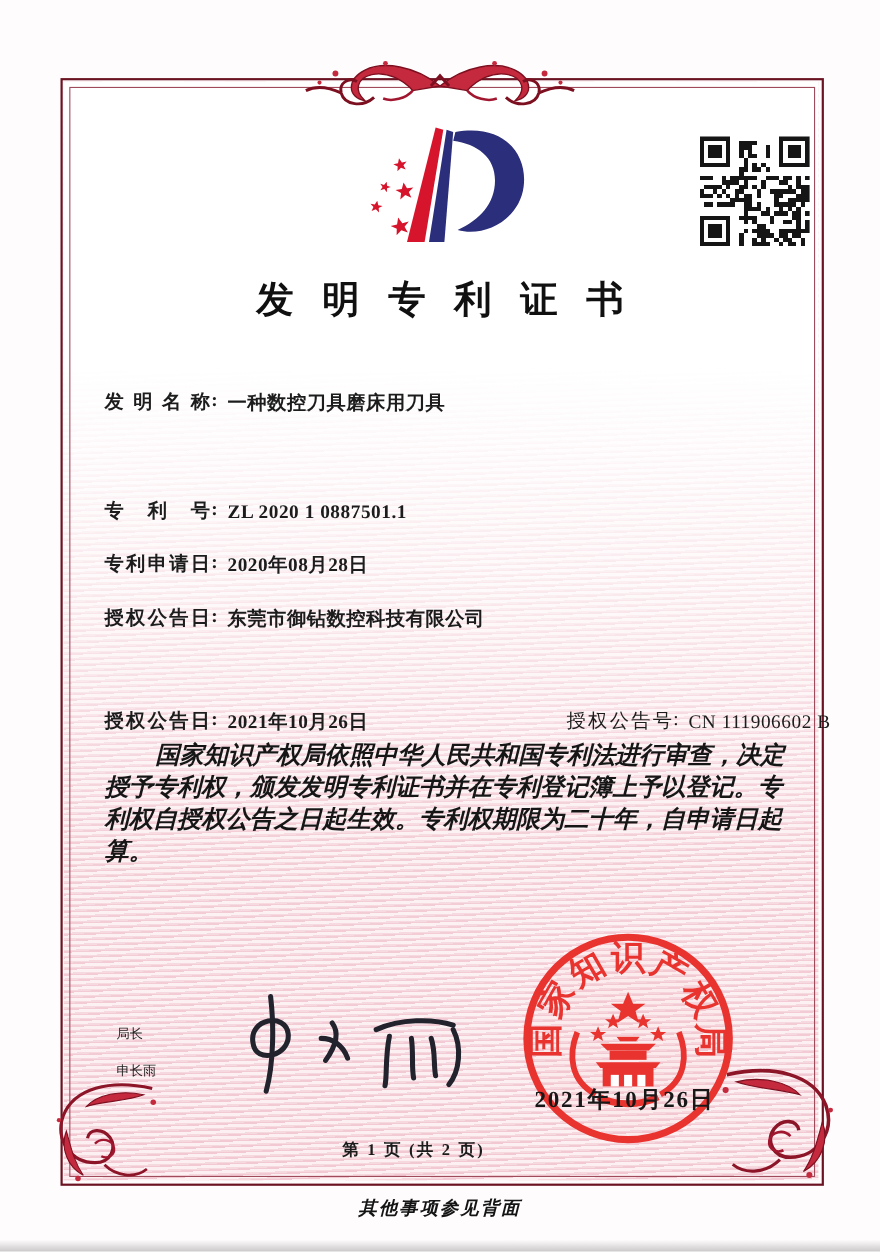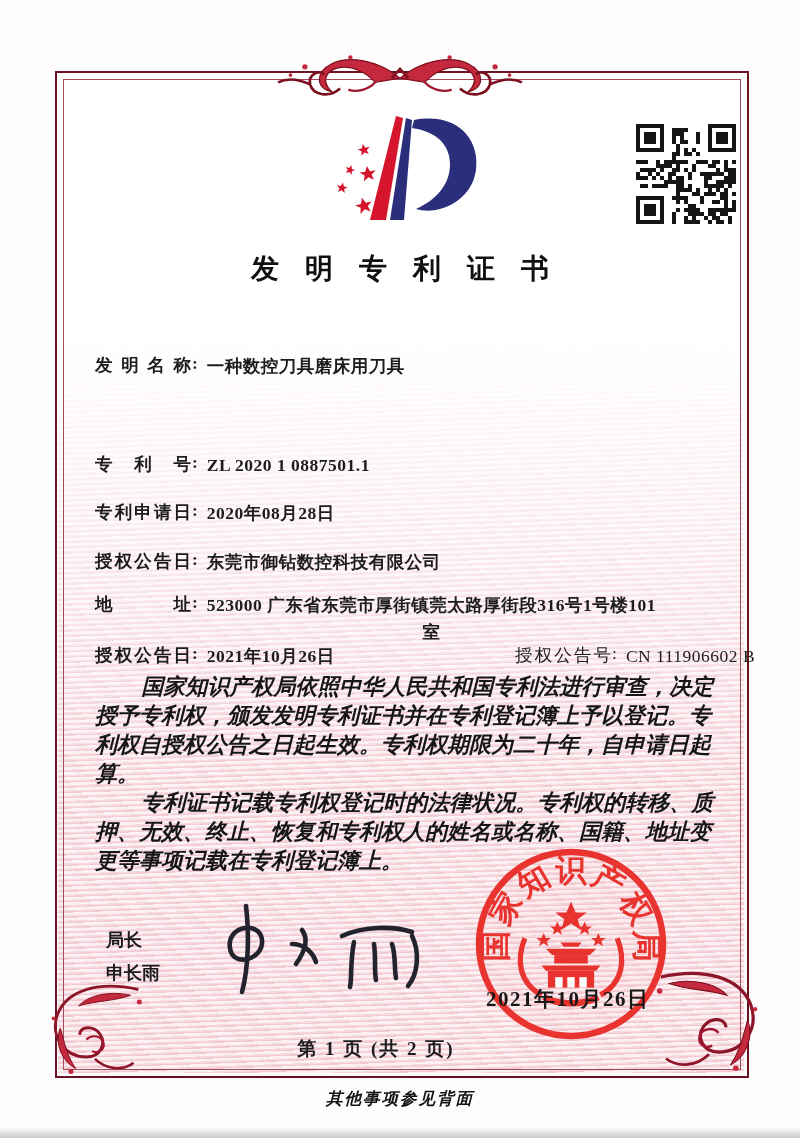--- a/index.html
+++ b/index.html
@@ -15,36 +15,36 @@
     background:
       linear-gradient(180deg,rgba(255,255,255,1) 0%,rgba(255,255,255,1) 26%,rgba(255,255,255,.55) 48%,rgba(255,255,255,.08) 70%,rgba(255,255,255,0) 100%),
       repeating-linear-gradient(178deg,#f2c9d3 0 1.3px,#fcf0f2 1.3px 3.9px,#f6d8df 3.9px 5.2px);
   }
   .frame-outer{position:absolute;left:55px;top:71px;width:690px;height:1003px;border:2.5px solid #6b1322;}
   .frame-inner{position:absolute;left:63px;top:79px;width:676px;height:989px;border:1.5px solid #a04b5c;}
   .cert-no{position:absolute;left:84px;top:126px;font-size:17.5px;font-weight:700;letter-spacing:3px;}
   .logo{position:absolute;left:322px;top:96px;width:192px;height:142px;}
   .qr{position:absolute;left:636px;top:124px;width:100px;height:100px;}
   .title{position:absolute;left:0;top:250px;width:800px;text-align:center;
-    font-size:28px;font-weight:700;letter-spacing:26px;padding-left:26px;box-sizing:border-box;color:#101010;}
+    font-size:34px;font-weight:700;letter-spacing:26px;padding-left:26px;box-sizing:border-box;color:#101010;}
   .row{position:absolute;left:95px;font-size:17.5px;font-weight:700;white-space:nowrap;}
   .flabel{display:inline-block;width:96px;text-align:justify;text-align-last:justify;vertical-align:top;}
   .colon{display:inline-block;margin:0 9px 0 1px;vertical-align:top;}
   .fvalue{display:inline-block;vertical-align:top;white-space:normal;max-width:520px;line-height:27px;letter-spacing:.5px;text-align:center;}
   .row2b{position:absolute;left:420px;top:0;font-weight:400;white-space:nowrap;}
   .paras{position:absolute;left:95px;top:672px;width:620px;font-size:22px;font-weight:600;
     line-height:29px;font-style:italic;color:#161616;}
   .paras p{margin:0;text-indent:2.1em;}
-  .officer{position:absolute;left:106px;top:924px;font-size:18px;font-weight:700;line-height:33px;}
+  .officer{position:absolute;left:106px;top:924px;font-size:12px;font-weight:400;line-height:33px;}
   .signature{position:absolute;left:202px;top:886px;width:236px;height:112px;}
   .seal{position:absolute;left:470px;top:843px;width:202px;height:202px;}
   .seal-char{font-size:31px;font-weight:700;fill:#e8332f;text-anchor:middle;dominant-baseline:middle;
     font-family:"Liberation Serif","DejaVu Serif",serif;}
   .seal-date{position:absolute;left:486px;top:985px;font-size:21px;font-weight:700;letter-spacing:1.5px;color:#181818;z-index:6;}
-  .page-num{position:absolute;left:0;top:1036px;width:752px;text-align:center;font-size:19px;font-weight:600;letter-spacing:2px;}
+  .page-num{position:absolute;left:0;top:1036px;width:752px;text-align:center;font-size:15px;font-weight:600;letter-spacing:2px;}
   .footer-note{position:absolute;left:0;top:1088px;width:800px;text-align:center;font-size:16.5px;
     font-weight:700;font-style:italic;letter-spacing:2px;color:#141414;}
   .scan-edge{position:absolute;left:0;bottom:0;width:800px;height:11px;
     background:linear-gradient(180deg,rgba(240,238,238,0),#cac8c8);}
   .orn{position:absolute;}
   .orn-top{left:276px;top:46px;width:248px;height:52px;}
   .orn-bl{left:36px;top:976px;width:118px;height:106px;}
   .orn-br{left:650px;top:962px;width:118px;height:118px;}
   svg{display:block;}
   .hiddefs{position:absolute;width:0;height:0;overflow:hidden;}
@@ -328,33 +328,29 @@
   </div>
   <div class="row" style="top:452px">
     <span class="flabel">专利号</span><span class="colon">:</span><span class="fvalue">ZL 2020 1 0887501.1</span>
   </div>
   <div class="row" style="top:500px">
     <span class="flabel">专利申请日</span><span class="colon">:</span><span class="fvalue">2020年08月28日</span>
   </div>
   <div class="row" style="top:549px">
     <span class="flabel">授权公告日</span><span class="colon">:</span><span class="fvalue">东莞市御钻数控科技有限公司</span>
   </div>
-  <div class="row" style="top:592px">
-    <span class="flabel">地址</span><span class="colon">:</span><span class="fvalue"><span>523000 广东省东莞市厚街镇莞太路厚街段316号1号楼101</span><br><span>室</span></span>
-  </div>
   <div class="row" style="top:643px">
     <span class="flabel">授权公告日</span><span class="colon">:</span><span class="fvalue">2021年10月26日</span>
     <span class="row2b">
       <span class="flabel">授权公告号</span><span class="colon">:</span><span class="fvalue">CN 111906602 B</span>
     </span>
   </div>
 
   <div class="paras">
     <p>国家知识产权局依照中华人民共和国专利法进行审查，决定授予专利权，颁发发明专利证书并在专利登记簿上予以登记。专利权自授权公告之日起生效。专利权期限为二十年，自申请日起算。</p>
-    <p>专利证书记载专利权登记时的法律状况。专利权的转移、质押、无效、终止、恢复和专利权人的姓名或名称、国籍、地址变更等事项记载在专利登记簿上。</p>
   </div>
 
   <div class="officer">
     <div>局长</div>
     <div>申长雨</div>
   </div>
 
   <svg class="signature" viewBox="0 0 236 112">
     <g fill="none" stroke="#23232e" stroke-width="4.6" stroke-linecap="round">
       <path d="M28,62 C24,40 58,34 60,54 C62,74 30,82 28,62"></path>

